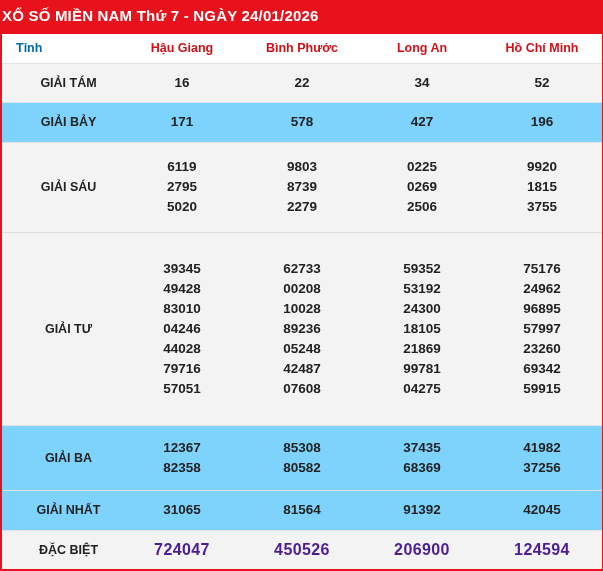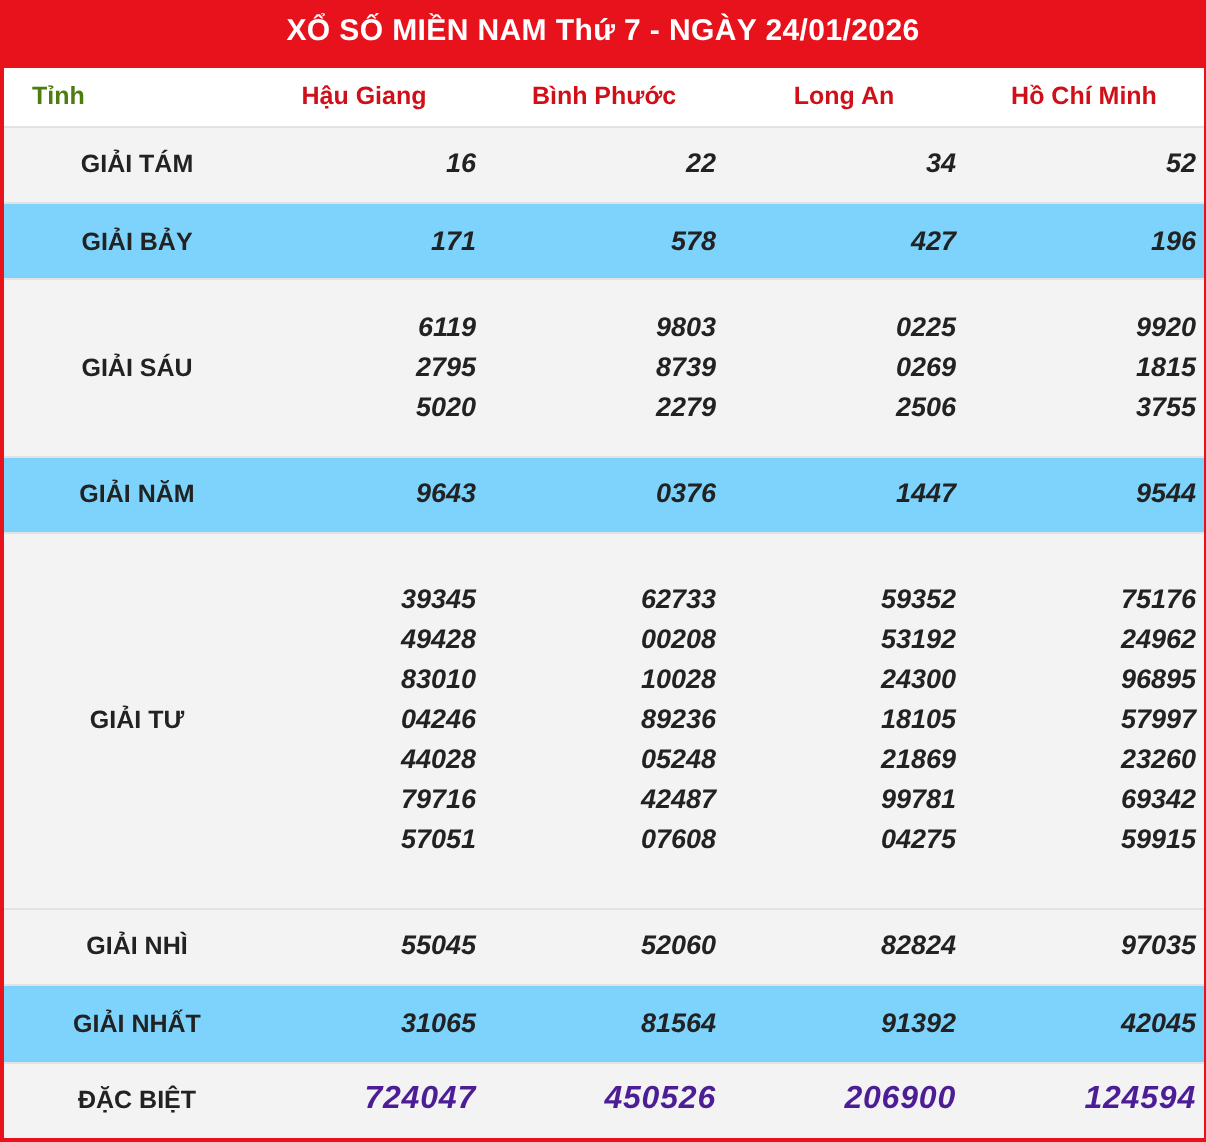--- a/index.html
+++ b/index.html
@@ -21,21 +21,21 @@
     box-sizing: border-box;
     border: 2px solid #e8121d;
     border-top: none;
     background: #ffffff;
     display: flex;
     flex-direction: column;
   }
   .title-bar {
     background: #e8121d;
     color: #ffffff;
-    text-align: center;
+    text-align: left;
     font-weight: bold;
     font-size: 15px;
     letter-spacing: 0.2px;
     padding: 8px 0 9px 0;
     line-height: 1.1;
   }
   table.result-table {
     width: 100%;
     border-collapse: collapse;
     table-layout: fixed;
@@ -53,39 +53,38 @@
     font-weight: bold;
     color: #d01019;
     padding: 7px 4px 8px 4px;
     text-align: center;
     background: #ffffff;
     border-bottom: 1px solid #e2e2e2;
   }
   thead th.head-label {
     text-align: left;
     padding-left: 14px;
-    color: #4d7c0f;
+    color: #0369a1;
     font-weight: bold;
   }
   td.prize-label {
     text-align: center;
     padding-left: 14px;
     font-weight: bold;
     font-size: 12.5px;
     color: #222222;
     text-transform: uppercase;
   }
   td.prize-num {
-    text-align: right;
+    text-align: center;
     font-weight: bold;
     font-size: 13.5px;
     color: #222222;
     padding: 5px 4px;
     line-height: 20px;
-    font-style: italic;
   }
   tr.shaded td { background: #f3f3f3; }
   tr.plain td { background: #7dd3fc; }
   .num-line { display: block; }
   tr.special td.prize-num {
     color: #4c1d95;
     font-size: 16px;
     font-weight: bold;
     letter-spacing: 0.4px;
   }
@@ -162,35 +161,20 @@
             <span class="num-line">0225</span>
             <span class="num-line">0269</span>
             <span class="num-line">2506</span>
           </td>
           <td class="prize-num">
             <span class="num-line">9920</span>
             <span class="num-line">1815</span>
             <span class="num-line">3755</span>
           </td>
         </tr>
-        <tr class="plain">
-          <td class="prize-label">GIẢI NĂM</td>
-          <td class="prize-num">
-            <span class="num-line">9643</span>
-          </td>
-          <td class="prize-num">
-            <span class="num-line">0376</span>
-          </td>
-          <td class="prize-num">
-            <span class="num-line">1447</span>
-          </td>
-          <td class="prize-num">
-            <span class="num-line">9544</span>
-          </td>
-        </tr>
         <tr class="shaded">
           <td class="prize-label">GIẢI TƯ</td>
           <td class="prize-num">
             <span class="num-line">39345</span>
             <span class="num-line">49428</span>
             <span class="num-line">83010</span>
             <span class="num-line">04246</span>
             <span class="num-line">44028</span>
             <span class="num-line">79716</span>
             <span class="num-line">57051</span>
@@ -216,33 +200,37 @@
           <td class="prize-num">
             <span class="num-line">75176</span>
             <span class="num-line">24962</span>
             <span class="num-line">96895</span>
             <span class="num-line">57997</span>
             <span class="num-line">23260</span>
             <span class="num-line">69342</span>
             <span class="num-line">59915</span>
           </td>
         </tr>
-        <tr class="shaded">
-          <td class="prize-label">GIẢI NHÌ</td>
-          <td class="prize-num">
-            <span class="num-line">55045</span>
-          </td>
-          <td class="prize-num">
-            <span class="num-line">52060</span>
-          </td>
-          <td class="prize-num">
-            <span class="num-line">82824</span>
-          </td>
-          <td class="prize-num">
-            <span class="num-line">97035</span>
+        <tr class="plain">
+          <td class="prize-label">GIẢI BA</td>
+          <td class="prize-num">
+            <span class="num-line">12367</span>
+            <span class="num-line">82358</span>
+          </td>
+          <td class="prize-num">
+            <span class="num-line">85308</span>
+            <span class="num-line">80582</span>
+          </td>
+          <td class="prize-num">
+            <span class="num-line">37435</span>
+            <span class="num-line">68369</span>
+          </td>
+          <td class="prize-num">
+            <span class="num-line">41982</span>
+            <span class="num-line">37256</span>
           </td>
         </tr>
         <tr class="plain">
           <td class="prize-label">GIẢI NHẤT</td>
           <td class="prize-num">
             <span class="num-line">31065</span>
           </td>
           <td class="prize-num">
             <span class="num-line">81564</span>
           </td>

